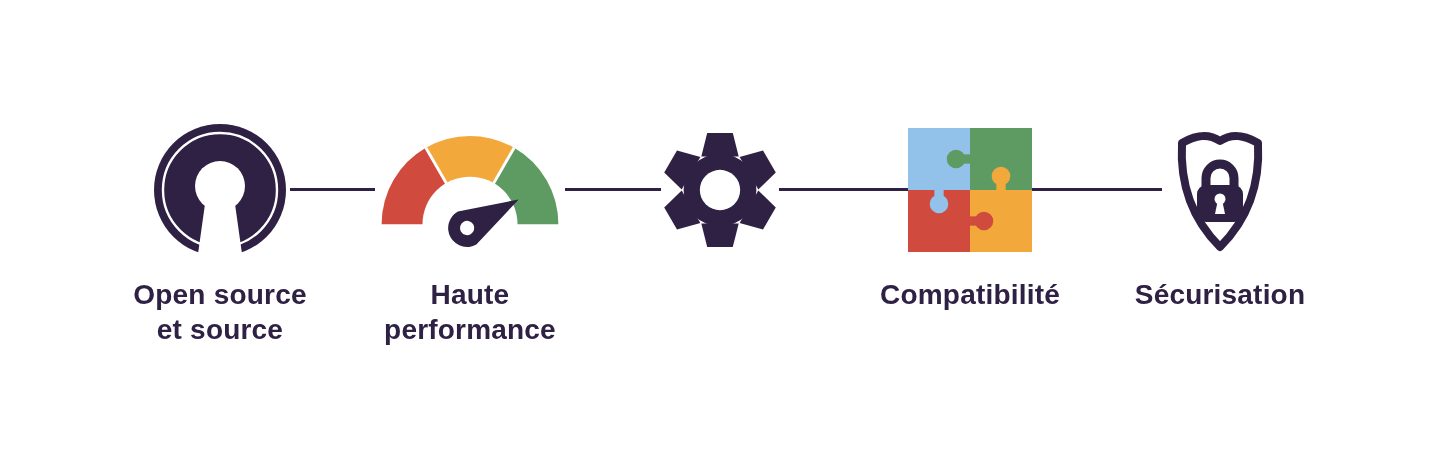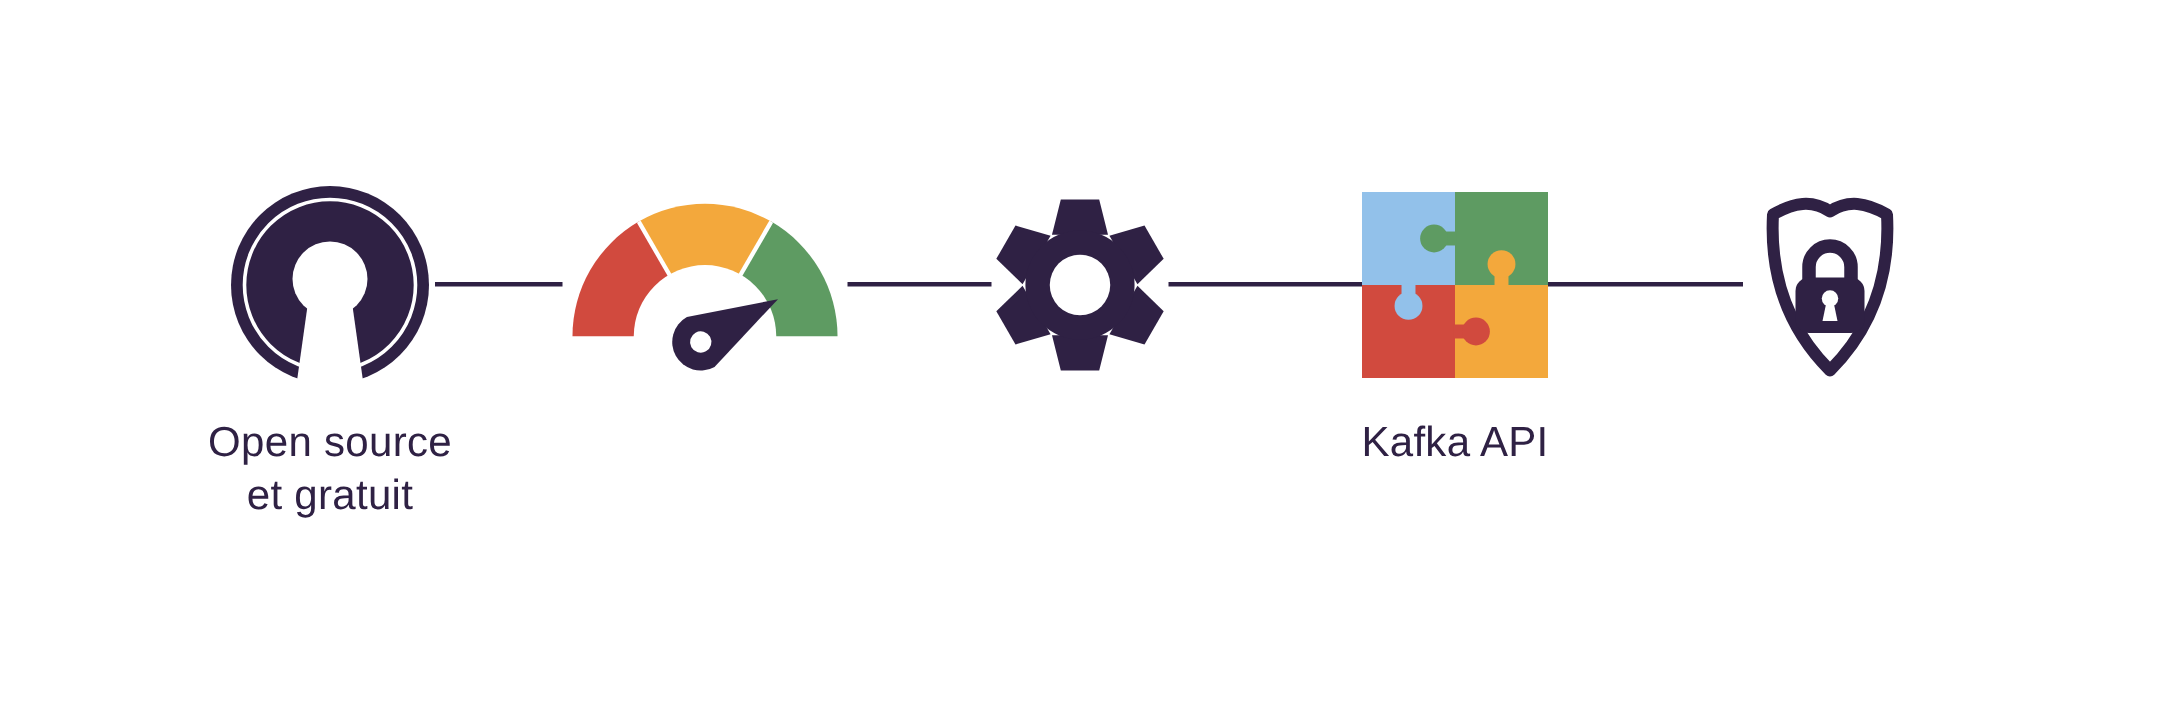--- a/index.html
+++ b/index.html
@@ -33,21 +33,21 @@
     height: 150px;
     display: flex;
     align-items: center;
     justify-content: center;
   }
   .icon-area svg { background: #ffffff; display: block; }
   .label {
     margin-top: 12px;
     text-align: center;
     font-size: 28px;
-    font-weight: 400;
+    font-weight: 700;
     color: #2F2144;
     line-height: 35px;
     letter-spacing: 0.2px;
     white-space: nowrap;
   }
 </style>
 </head>
 <body>
 
 <div class="connector"></div>
@@ -58,38 +58,42 @@
     <div class="icon-area">
       <svg width="140" height="140" viewBox="0 0 140 140">
         <circle cx="70" cy="70" r="66" fill="#2F2144"></circle>
         <circle cx="70" cy="70" r="57" fill="none" stroke="#ffffff" stroke-width="2.4"></circle>
         <circle cx="70" cy="66" r="25" fill="#ffffff"></circle>
         <path d="M 55 84 L 47 141 L 93 141 L 85 84 Z" fill="#ffffff"></path>
       </svg>
     </div>
     <div class="label">
       <div>Open source</div>
-      <div>et gratuit</div>
+      <div>et source</div>
     </div>
   </div>
 
   <div class="feature">
     <div class="icon-area">
       <svg width="190" height="122" viewBox="0 0 200 128">
         <path d="M 100 100 L 7 100 A 93 93 0 0 1 53.5 19.5 Z" fill="#D14A3E"></path>
         <path d="M 100 100 L 53.5 19.5 A 93 93 0 0 1 146.5 19.5 Z" fill="#F3A83C"></path>
         <path d="M 100 100 L 146.5 19.5 A 93 93 0 0 1 193 100 Z" fill="#5E9B62"></path>
         <line x1="100" y1="100" x2="53.5" y2="19.5" stroke="#ffffff" stroke-width="3"></line>
         <line x1="100" y1="100" x2="146.5" y2="19.5" stroke="#ffffff" stroke-width="3"></line>
         <circle cx="100" cy="100" r="50" fill="#ffffff"></circle>
         <g transform="translate(97,104) rotate(-29)">
           <path d="M 0 -20 A 20 20 0 0 0 0 20 L 62 0 Z" fill="#2F2144"></path>
           <circle cx="0" cy="0" r="7.5" fill="#ffffff"></circle>
         </g>
       </svg>
+    </div>
+    <div class="label">
+      <div>Haute</div>
+      <div>performance</div>
     </div>
   </div>
 
   <div class="feature">
     <div class="icon-area">
       <svg width="118" height="118" viewBox="0 0 120 120">
         <g fill="#2F2144">
           <g transform="rotate(0,60,60)">
               <path d="M 47 2 L 73 2 L 79 26 L 41 26 Z"></path>
             </g>
@@ -132,31 +136,32 @@
         <circle cx="30" cy="73.5" r="9" fill="#92C1EA"></circle>
 
         <rect x="85.5" y="50" width="9" height="11" fill="#F3A83C"></rect>
         <circle cx="90" cy="46.5" r="9" fill="#F3A83C"></circle>
 
         <rect x="59" y="85.5" width="11" height="9" fill="#D14A3E"></rect>
         <circle cx="73.5" cy="90" r="9" fill="#D14A3E"></circle>
       </svg>
     </div>
     <div class="label">
-      <div>Kafka API</div>
+      <div>Compatibilité</div>
     </div>
   </div>
 
   <div class="feature">
     <div class="icon-area">
       <svg width="116" height="130" viewBox="0 0 116 130">
         <path d="M 20 18 C 34 10, 46 8, 58 16 C 70 8, 82 10, 96 18 C 98 55, 88 92, 58 122 C 28 92, 18 55, 20 18 Z" fill="none" stroke="#2F2144" stroke-width="8" stroke-linejoin="round"></path>
         <path d="M 44 64 V 53 A 14 14 0 0 1 72 53 V 64" fill="none" stroke="#2F2144" stroke-width="9"></path>
         <rect x="35" y="60" width="46" height="37" rx="9" fill="#2F2144"></rect>
         <circle cx="58" cy="74" r="5.5" fill="#ffffff"></circle>
         <path d="M 55.5 77 L 53 89 L 63 89 L 60.5 77 Z" fill="#ffffff"></path>
       </svg>
     </div>
     <div class="label">
+      <div>Sécurisation</div>
     </div>
   </div>
 
 </div>
 
 </body></html>

